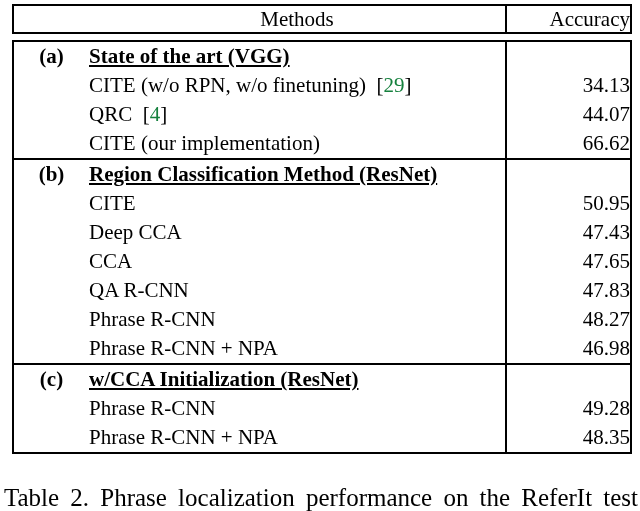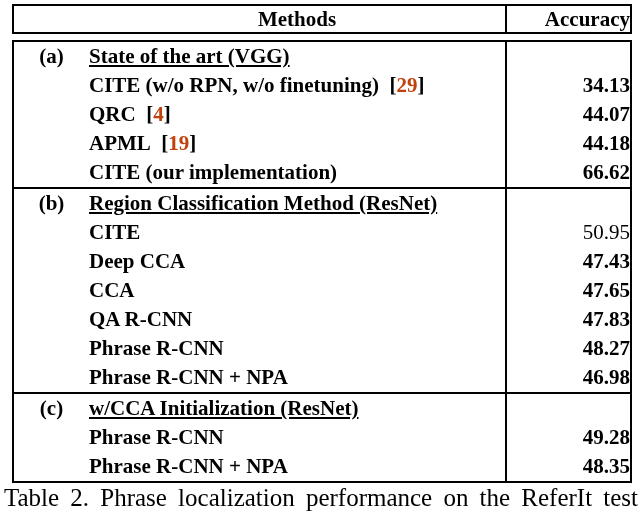--- a/index.html
+++ b/index.html
@@ -39,21 +39,20 @@
   table.tbl col.c-label   { width: 76px; }
   table.tbl col.c-method  { width: 417px; }
   table.tbl col.c-acc     { width: 125px; }
 
   table.tbl td {
     padding: 0;
     vertical-align: middle;
     font-size: 21px;
     line-height: 29px;
     height: 29px;
-    font-weight: bold;
   }
 
   
   .outer-l { border-left: 2.5px solid #000; }
   .outer-r { border-right: 2.5px solid #000; }
   .rule-top { border-top: 2.5px solid #000; }
   .rule-bot { border-bottom: 2.5px solid #000; }
   .vsep { border-left: 2px solid #000; }
 
   
@@ -83,21 +82,21 @@
     font-weight: bold;
     text-decoration: underline;
   }
   .cell-acc {
     text-align: right;
     font-size: 21px;
   }
   .cell-acc.best { font-weight: normal; }
 
   .cite {
-    color: #c2410c;
+    color: #15803d;
   }
   .brk { color: #000000; }
 
   
   .caption {
     position: absolute;
     left: 4px;
     top: 486px;
     width: 634px;
     font-size: 25px;
@@ -138,25 +137,20 @@
             <td class="cell-method"><span>CITE (w/o RPN, w/o finetuning)</span>&nbsp; <span class="brk">[<span class="cite">29</span>]</span></td>
             <td class="cell-acc vsep outer-r">34.13</td>
           </tr>
           <tr>
             <td class="outer-l"></td>
             <td class="cell-method"><span>QRC</span>&nbsp; <span class="brk">[<span class="cite">4</span>]</span></td>
             <td class="cell-acc vsep outer-r">44.07</td>
           </tr>
           <tr>
             <td class="outer-l"></td>
-            <td class="cell-method"><span>APML</span>&nbsp; <span class="brk">[<span class="cite">19</span>]</span></td>
-            <td class="cell-acc vsep outer-r">44.18</td>
-          </tr>
-          <tr>
-            <td class="outer-l"></td>
             <td class="cell-method"><span>CITE (our implementation)</span></td>
             <td class="cell-acc vsep outer-r">66.62</td>
           </tr>
           <tr>
             <td class="cell-label outer-l rule-top">(b)</td>
             <td class="cell-method section rule-top">Region Classification Method (ResNet)</td>
             <td class="cell-acc vsep outer-r rule-top"></td>
           </tr>
           <tr>
             <td class="outer-l"></td>

